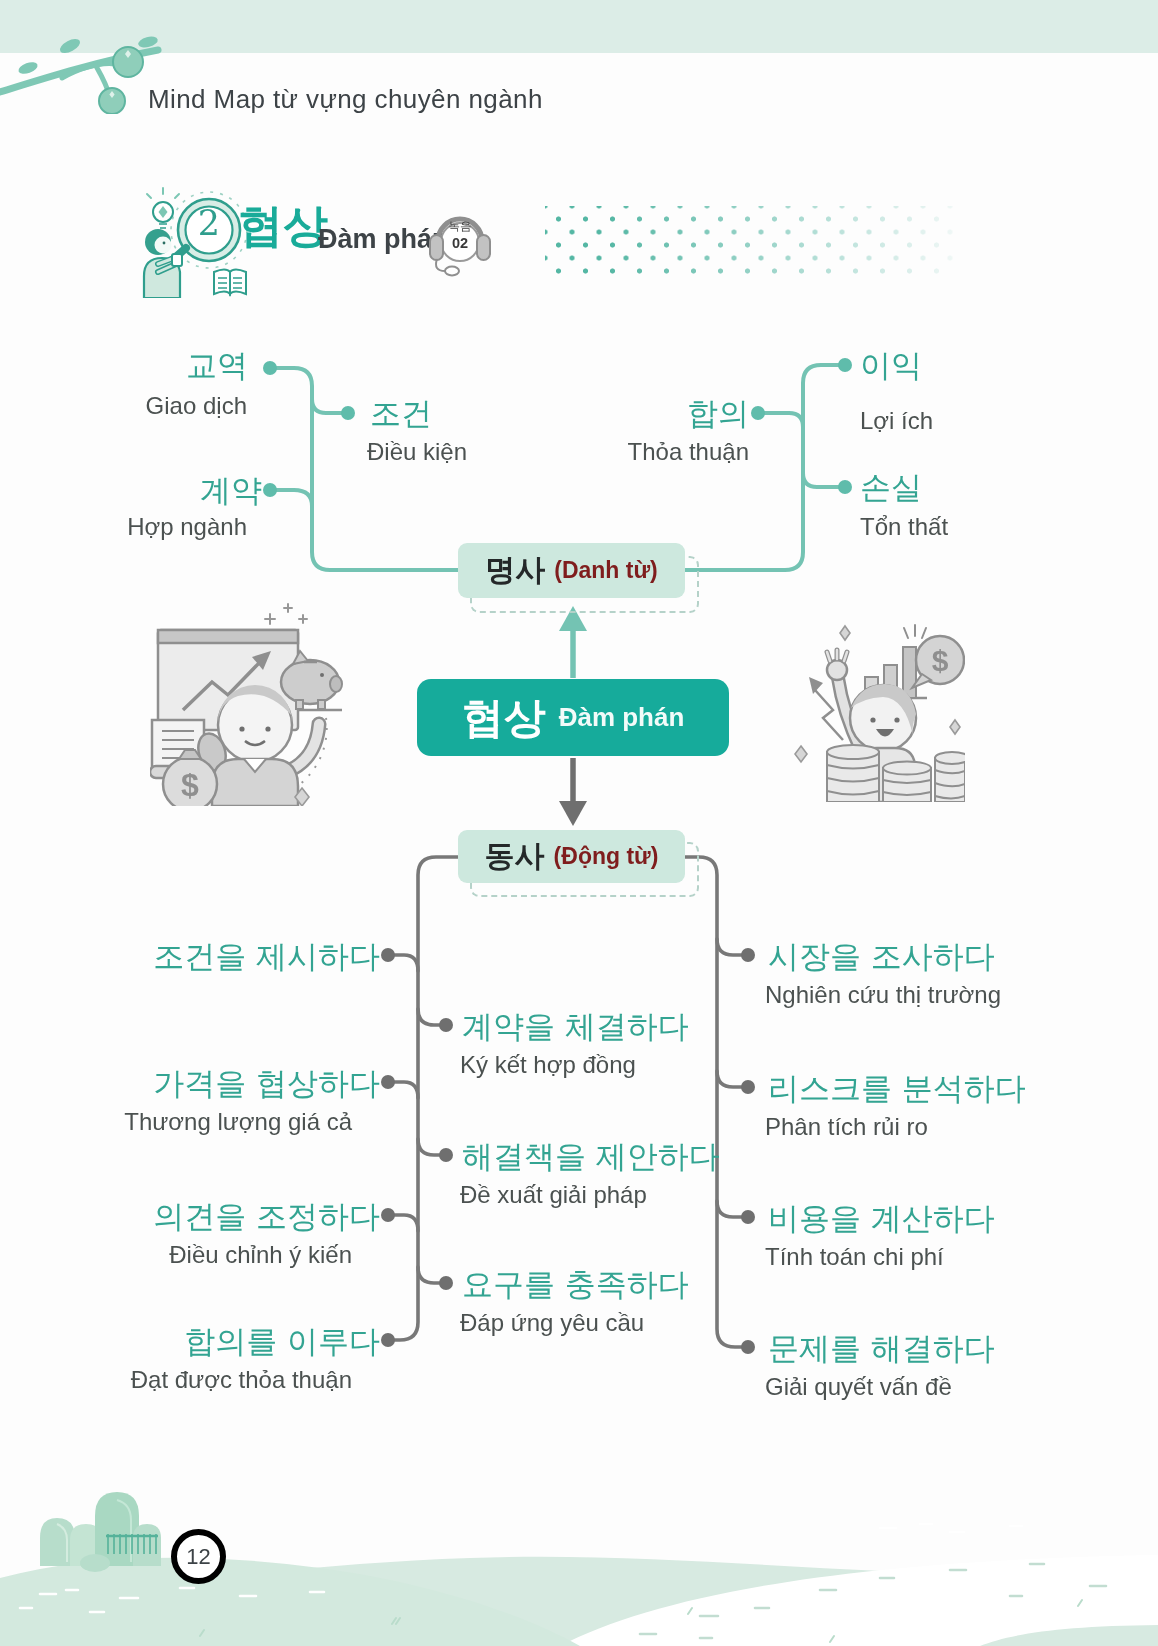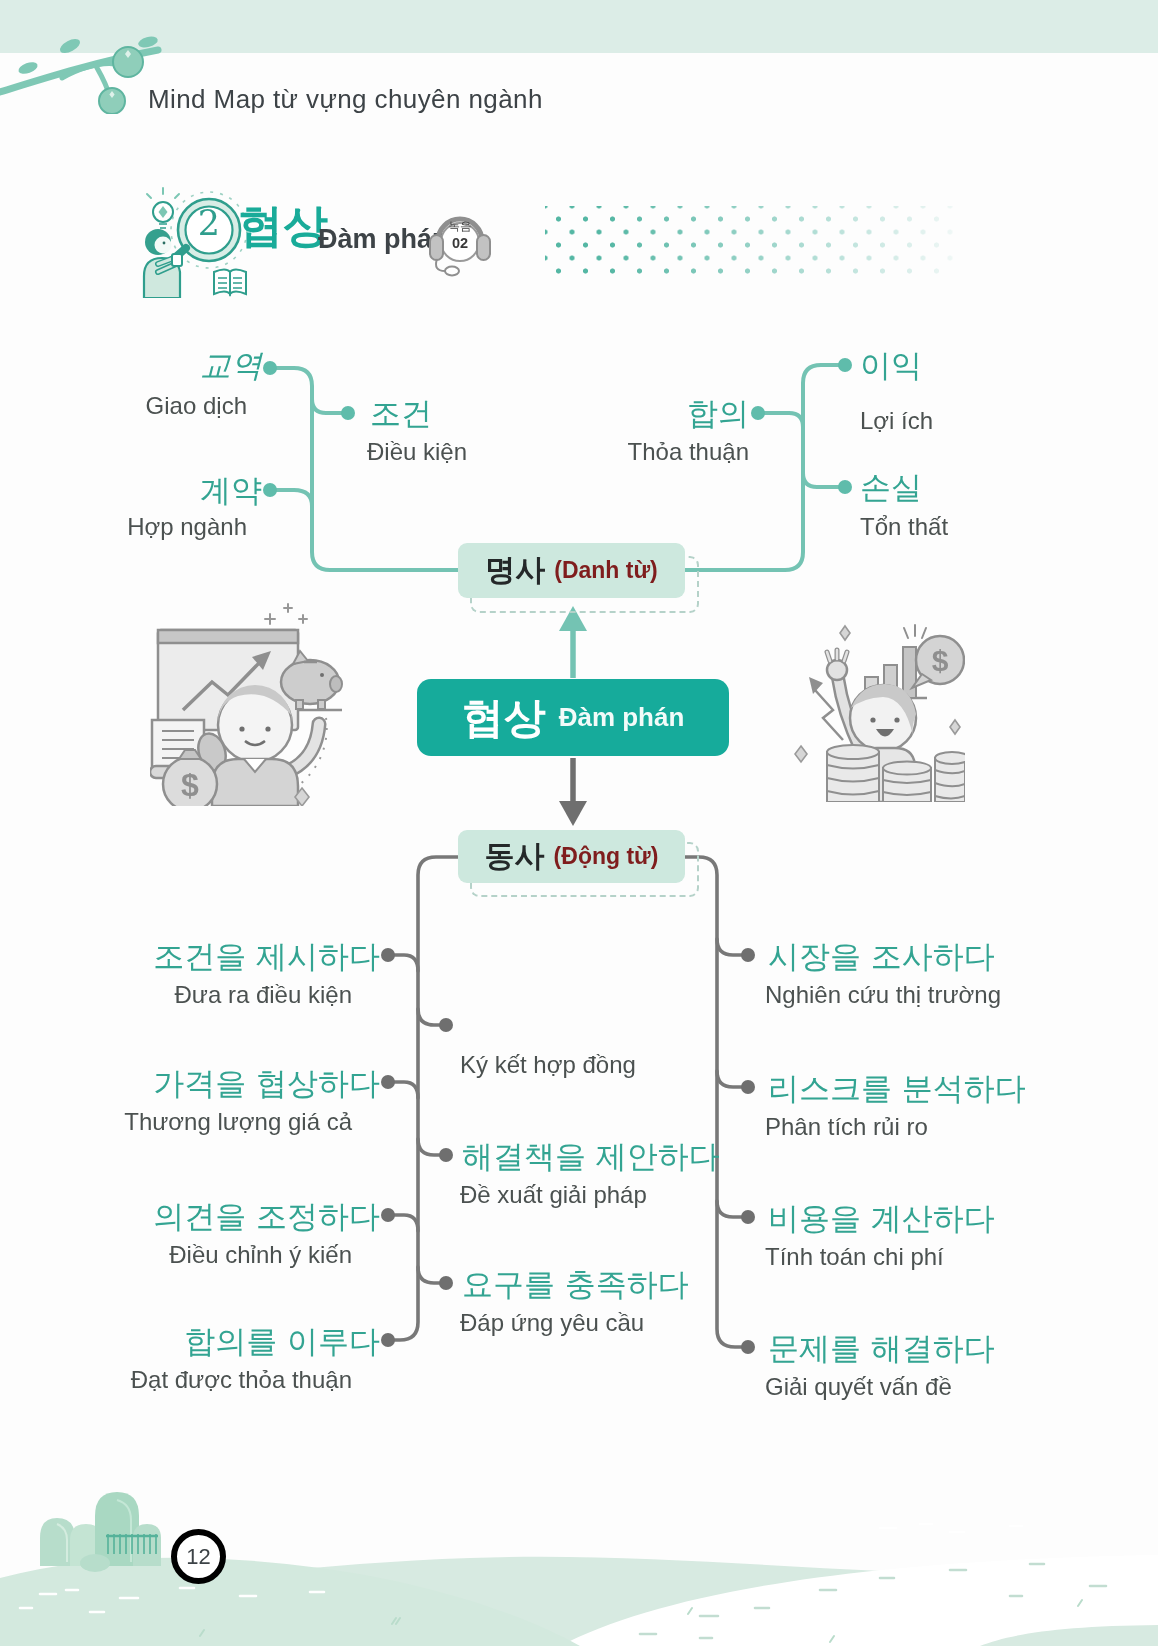--- a/index.html
+++ b/index.html
@@ -149,21 +149,21 @@
       <circle cx="446" cy="1025" r="7"></circle>
         <circle cx="446" cy="1155" r="7"></circle>
         <circle cx="446" cy="1283" r="7"></circle>
       <circle cx="748" cy="955" r="7"></circle>
         <circle cx="748" cy="1087" r="7"></circle>
       <circle cx="748" cy="1217" r="7"></circle>
         <circle cx="748" cy="1347" r="7"></circle>
     </g>
   </svg>
 
-  <div class="abs kr ta-r" style="left:102px;top:345px;width:160px;font-style:italic;">교역</div>
+  <div class="abs kr ta-r" style="left:88px;top:345px;width:160px;">교역</div>
   <div class="abs vn ta-r" style="left:87px;top:391px;width:160px;">Giao dịch</div>
   <div class="abs kr" style="left:370px;top:393px;">조건</div>
   <div class="abs vn" style="left:367px;top:437px;">Điều kiện</div>
   <div class="abs kr ta-r" style="left:102px;top:470px;width:160px;">계약</div>
   <div class="abs vn ta-r" style="left:87px;top:512px;width:160px;">Hợp ngành</div>
 
   <div class="abs kr ta-r" style="left:589px;top:393px;width:160px;">합의</div>
   <div class="abs vn ta-r" style="left:589px;top:437px;width:160px;">Thỏa thuận</div>
   <div class="abs kr" style="left:860px;top:345px;">이익</div>
   <div class="abs vn" style="left:860px;top:406px;">Lợi ích</div>
@@ -257,28 +257,28 @@
       <ellipse cx="122" cy="168" rx="24" ry="6.5"></ellipse>
       <path d="M98,180 Q122,186 146,180 M98,192 Q122,198 146,192" fill="none"></path>
       <path d="M150,202 V158 H180 V202 Z"></path>
       <ellipse cx="167" cy="158" rx="17" ry="6"></ellipse>
       <path d="M150,170 Q167,176 180,171 M150,183 Q167,189 180,184 M150,196 Q167,201 180,196" fill="none"></path>
     </g>
     <path d="M170,120 l5,7 -5,7 -5,-7 z" fill="#d6d6d6" stroke="#9a9a9a" stroke-width="1.6"></path>
   </svg>
 
   <div class="abs kr ta-r" style="left:60px;top:936px;width:320px;">조건을 제시하다</div>
-  <div class="abs vn ta-r" style="left:32px;top:980px;width:320px;">Đưa ra điều kiện</div>
   <div class="abs kr ta-r" style="left:60px;top:1063px;width:320px;">가격을 협상하다</div>
   <div class="abs vn ta-r" style="left:32px;top:1107px;width:320px;">Thương lượng giá cả</div>
   <div class="abs kr ta-r" style="left:60px;top:1196px;width:320px;">의견을 조정하다</div>
   <div class="abs vn ta-r" style="left:32px;top:1240px;width:320px;">Điều chỉnh ý kiến</div>
   <div class="abs kr ta-r" style="left:60px;top:1321px;width:320px;">합의를 이루다</div>
   <div class="abs vn ta-r" style="left:32px;top:1365px;width:320px;">Đạt được thỏa thuận</div>
 
+  <div class="abs kr" style="left:462px;top:1006px;">계약을 체결하다</div>
   <div class="abs vn" style="left:460px;top:1050px;">Ký kết hợp đồng</div>
   <div class="abs kr" style="left:462px;top:1136px;">해결책을 제안하다</div>
   <div class="abs vn" style="left:460px;top:1180px;">Đề xuất giải pháp</div>
   <div class="abs kr" style="left:462px;top:1264px;">요구를 충족하다</div>
   <div class="abs vn" style="left:460px;top:1308px;">Đáp ứng yêu cầu</div>
 
   <div class="abs kr" style="left:768px;top:936px;">시장을 조사하다</div>
   <div class="abs vn" style="left:765px;top:980px;">Nghiên cứu thị trường</div>
   <div class="abs kr" style="left:768px;top:1068px;">리스크를 분석하다</div>
   <div class="abs vn" style="left:765px;top:1112px;">Phân tích rủi ro</div>

